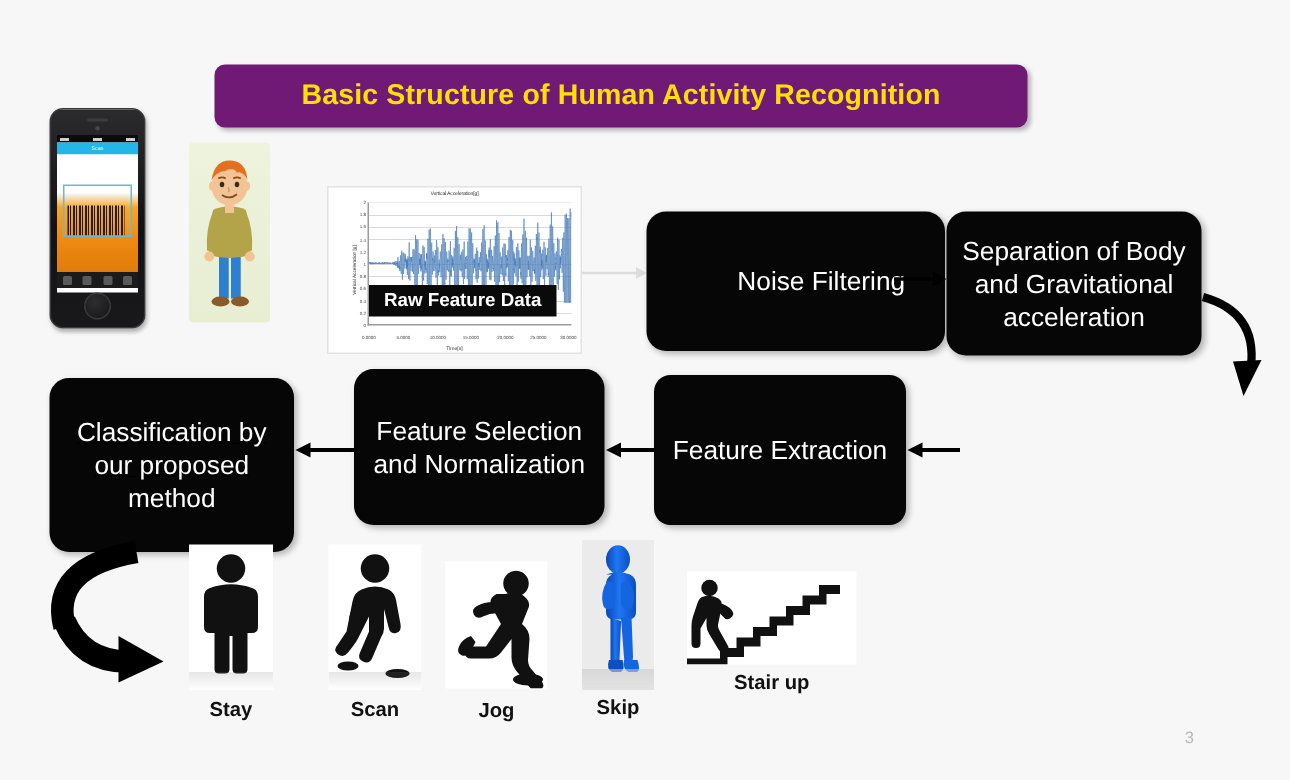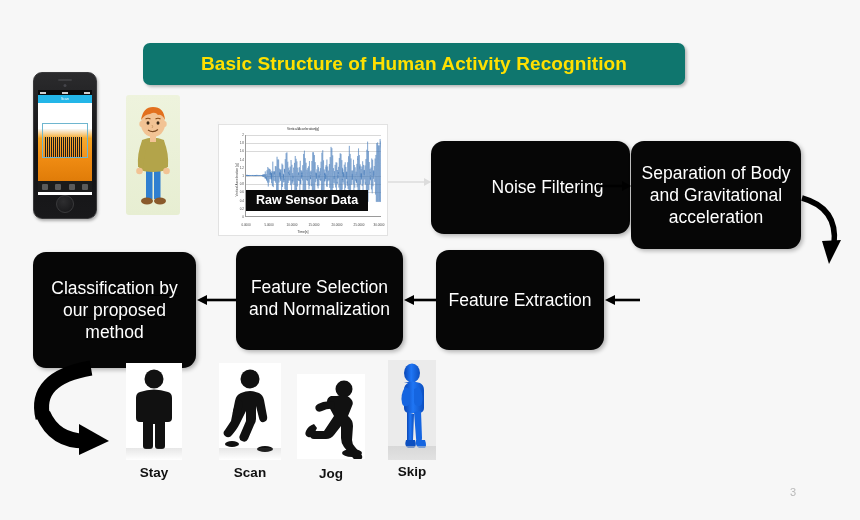--- a/index.html
+++ b/index.html
@@ -14,21 +14,21 @@
     background: #f7f7f7;
     overflow: hidden;
     font-family: "Liberation Sans", sans-serif;
   }
 
   
   #title-banner {
     position: absolute;
     left: 143px; top: 43px;
     width: 542px; height: 42px;
-    background: #0f766e;
+    background: #701a75;
     border-radius: 7px;
     display: flex;
     align-items: center;
     justify-content: center;
     box-shadow: 2px 2px 3px rgba(0,0,0,0.25);
   }
   #title-banner span {
     color: #ffe000;
     font-size: 19px;
     font-weight: bold;
@@ -287,38 +287,38 @@
     <div class="xtick" style="left:118px">20.0000</div>
     <div class="xtick" style="left:140px">25.0000</div>
     <div class="xtick" style="left:160px">30.0000</div>
 
     <div id="chart-plot">
       <svg id="chart-svg" viewBox="0 0 300 160" preserveAspectRatio="none">
         <polyline id="sig" fill="none" stroke="#4a7ebb" stroke-width="0.9" points="0.00,79.77 0.21,80.48 0.43,79.90 0.64,78.83 0.86,79.59 1.07,79.93 1.29,79.11 1.50,79.00 1.71,81.02 1.93,78.81 2.14,80.70 2.36,80.74 2.57,78.82 2.79,81.06 3.00,80.28 3.21,81.13 3.43,81.03 3.64,79.58 3.86,78.98 4.07,79.26 4.29,79.42 4.50,81.05 4.71,79.72 4.93,80.01 5.14,80.71 5.36,79.06 5.57,81.03 5.79,79.27 6.00,80.85 6.21,81.13 6.43,79.48 6.64,79.43 6.86,79.13 7.07,79.24 7.29,79.19 7.50,79.42 7.71,81.11 7.93,80.39 8.14,80.84 8.36,79.62 8.57,80.28 8.79,80.48 9.00,79.30 9.21,80.45 9.43,79.10 9.64,79.86 9.86,80.72 10.07,80.09 10.29,79.82 10.50,80.20 10.71,80.48 10.93,79.18 11.14,79.76 11.36,80.35 11.57,79.48 11.79,79.79 12.00,80.24 12.21,79.82 12.43,80.63 12.64,80.99 12.86,79.78 13.07,79.94 13.29,80.11 13.50,80.49 13.71,80.12 13.93,81.01 14.14,79.35 14.36,80.71 14.57,80.91 14.79,79.16 15.00,79.75 15.21,79.72 15.43,78.96 15.64,80.60 15.86,80.05 16.07,80.26 16.29,79.68 16.50,79.57 16.71,80.64 16.93,80.74 17.14,79.72 17.36,81.20 17.57,80.52 17.79,79.34 18.00,79.36 18.21,80.16 18.43,80.32 18.64,79.98 18.86,80.59 19.07,80.50 19.29,79.18 19.50,80.52 19.71,79.77 19.93,81.06 20.14,79.10 20.36,79.55 20.57,80.12 20.79,80.78 21.00,79.21 21.21,80.51 21.43,80.67 21.64,80.11 21.86,79.34 22.07,80.33 22.29,81.20 22.50,80.19 22.71,80.94 22.93,78.82 23.14,80.53 23.36,79.82 23.57,79.78 23.79,79.04 24.00,79.47 24.21,78.86 24.43,80.58 24.64,80.66 24.86,80.01 25.07,80.25 25.29,79.31 25.50,79.98 25.71,78.93 25.93,79.33 26.14,79.99 26.36,79.00 26.57,80.27 26.79,79.80 27.00,79.07 27.21,80.09 27.43,80.39 27.64,79.41 27.86,79.04 28.07,79.10 28.29,80.77 28.50,80.61 28.71,80.38 28.93,81.08 29.14,80.87 29.36,79.61 29.57,79.24 29.79,80.63 30.00,79.87 30.21,80.51 30.43,80.75 30.64,79.76 30.86,79.66 31.07,79.00 31.29,79.01 31.50,80.61 31.71,79.57 31.93,80.91 32.14,79.97 32.36,80.04 32.57,80.08 32.79,79.89 33.00,80.28 33.21,79.71 33.43,80.13 33.64,80.22 33.86,79.81 34.07,80.01 34.29,79.94 34.50,79.34 34.71,80.23 34.93,79.10 35.14,80.92 35.36,79.63 35.57,79.35 35.79,80.67 36.00,79.65 36.21,79.43 36.43,80.16 36.64,81.90 36.86,78.83 37.07,79.87 37.29,79.66 37.50,78.05 37.71,78.55 37.93,81.56 38.14,78.97 38.36,81.76 38.57,82.62 38.79,81.43 39.00,81.42 39.21,77.40 39.43,77.44 39.64,79.15 39.86,83.33 40.07,82.05 40.29,79.92 40.50,81.37 40.71,81.50 40.93,79.80 41.14,79.53 41.36,77.37 41.57,79.36 41.79,83.46 42.00,82.45 42.21,85.92 42.43,78.44 42.64,80.93 42.86,71.92 43.07,78.19 43.29,79.49 43.50,84.66 43.71,83.25 43.93,86.61 44.14,82.68 44.36,83.95 44.57,79.06 44.79,77.08 45.00,77.19 45.21,78.37 45.43,88.37 45.64,83.75 45.86,90.33 46.07,87.52 46.29,80.00 46.50,72.90 46.71,69.67 46.93,72.92 47.14,75.63 47.36,86.36 47.57,91.47 47.79,93.91 48.00,84.62 48.21,69.20 48.43,63.28 48.64,66.68 48.86,79.08 49.07,82.53 49.29,91.31 49.50,101.81 49.71,94.85 49.93,80.31 50.14,70.43 50.36,65.97 50.57,65.81 50.79,77.39 51.00,84.11 51.21,93.89 51.43,87.55 51.64,84.47 51.86,80.30 52.07,66.97 52.29,68.67 52.50,73.71 52.71,77.58 52.93,80.12 53.14,86.85 53.36,82.80 53.57,74.72 53.79,78.80 54.00,68.17 54.21,76.07 54.43,72.95 54.64,73.89 54.86,74.82 55.07,75.08 55.29,79.29 55.50,87.49 55.71,75.17 55.93,84.29 56.14,75.67 56.36,87.87 56.57,75.88 56.79,95.28 57.00,80.41 57.21,76.18 57.43,83.46 57.64,70.88 57.86,75.81 58.07,73.77 58.29,91.37 58.50,95.19 58.71,100.90 58.93,92.34 59.14,74.60 59.36,62.13 59.57,52.61 59.79,65.56 60.00,69.91 60.21,89.60 60.43,98.09 60.64,102.95 60.86,85.60 61.07,75.09 61.29,75.35 61.50,71.86 61.71,81.88 61.93,86.51 62.14,89.16 62.36,90.34 62.57,83.74 62.79,72.11 63.00,77.95 63.21,77.22 63.43,72.76 63.64,71.91 63.86,73.30 64.07,82.51 64.29,81.02 64.50,91.16 64.71,85.18 64.93,73.34 65.14,61.49 65.36,68.22 65.57,86.94 65.79,94.14 66.00,91.57 66.21,90.54 66.43,82.37 66.64,67.07 66.86,61.91 67.07,65.71 67.29,71.78 67.50,81.24 67.71,97.97 67.93,109.64 68.14,99.37 68.36,86.72 68.57,63.39 68.79,54.88 69.00,43.02 69.21,61.67 69.43,103.32 69.64,118.39 69.86,121.88 70.07,95.80 70.29,64.93 70.50,55.81 70.71,48.46 70.93,62.90 71.14,76.32 71.36,104.27 71.57,110.27 71.79,95.61 72.00,91.12 72.21,64.67 72.43,48.49 72.64,50.41 72.86,67.66 73.07,81.79 73.29,93.85 73.50,90.72 73.71,87.34 73.93,78.76 74.14,66.47 74.36,69.19 74.57,79.66 74.79,82.37 75.00,74.30 75.21,77.87 75.43,73.91 75.64,77.80 75.86,86.14 76.07,75.65 76.29,80.84 76.50,68.39 76.71,78.12 76.93,90.98 77.14,81.50 77.36,88.15 77.57,87.60 77.79,67.86 78.00,73.03 78.21,72.73 78.43,75.57 78.64,83.63 78.86,93.73 79.07,109.25 79.29,92.76 79.50,74.90 79.71,58.12 79.93,56.54 80.14,58.75 80.36,79.42 80.57,100.95 80.79,100.26 81.00,102.77 81.21,92.89 81.43,79.72 81.64,58.74 81.86,65.27 82.07,66.79 82.29,75.37 82.50,80.02 82.71,93.66 82.93,76.56 83.14,85.71 83.36,78.78 83.57,82.08 83.79,78.11 84.00,86.51 84.21,88.87 84.43,86.00 84.64,92.58 84.86,76.31 85.07,74.95 85.29,66.83 85.50,73.83 85.71,67.63 85.93,80.53 86.14,98.02 86.36,107.20 86.57,96.10 86.79,93.39 87.00,65.89 87.21,47.71 87.43,49.84 87.64,64.91 87.86,95.05 88.07,113.75 88.29,122.86 88.50,111.20 88.71,87.32 88.93,59.56 89.14,35.82 89.36,51.17 89.57,71.91 89.79,112.85 90.00,120.54 90.21,130.09 90.43,101.82 90.64,73.22 90.86,34.25 91.07,35.09 91.29,64.87 91.50,84.12 91.71,100.17 91.93,119.69 92.14,110.14 92.36,76.94 92.57,55.82 92.79,54.09 93.00,52.81 93.21,69.50 93.43,81.80 93.64,94.85 93.86,94.79 94.07,91.86 94.29,72.95 94.50,76.30 94.71,71.03 94.93,64.47 95.14,71.66 95.36,87.30 95.57,90.13 95.79,85.39 96.00,79.09 96.21,76.14 96.43,79.60 96.64,72.69 96.86,69.78 97.07,79.54 97.29,81.05 97.50,88.37 97.71,89.83 97.93,87.21 98.14,62.37 98.36,63.44 98.57,66.04 98.79,80.48 99.00,94.19 99.21,99.08 99.43,98.70 99.64,92.46 99.86,70.62 100.07,49.44 100.29,54.65 100.50,54.47 100.71,79.02 100.93,97.85 101.14,111.48 101.36,101.78 101.57,84.33 101.79,73.95 102.00,61.82 102.21,58.90 102.43,77.91 102.64,91.33 102.86,89.52 103.07,95.96 103.29,87.35 103.50,87.57 103.71,84.61 103.93,75.24 104.14,85.06 104.36,85.49 104.57,80.61 104.79,91.90 105.00,85.02 105.21,75.43 105.43,69.11 105.64,64.53 105.86,67.75 106.07,68.06 106.29,78.20 106.50,91.75 106.71,98.38 106.93,93.88 107.14,91.83 107.36,73.01 107.57,60.65 107.79,55.07 108.00,72.75 108.21,84.04 108.43,115.17 108.64,108.67 108.86,94.82 109.07,76.83 109.29,45.02 109.50,41.47 109.71,49.65 109.93,68.36 110.14,103.94 110.36,123.33 110.57,115.65 110.79,92.88 111.00,65.92 111.21,48.52 111.43,47.09 111.64,52.83 111.86,94.19 112.07,107.08 112.29,105.89 112.50,108.56 112.71,73.72 112.93,59.66 113.14,52.11 113.36,62.76 113.57,81.90 113.79,86.46 114.00,97.21 114.21,101.64 114.43,87.15 114.64,83.29 114.86,75.09 115.07,64.66 115.29,67.35 115.50,83.56 115.71,88.98 115.93,87.84 116.14,88.66 116.36,76.31 116.57,77.51 116.79,73.58 117.00,78.09 117.21,76.11 117.43,90.47 117.64,88.79 117.86,90.54 118.07,91.03 118.29,87.97 118.50,64.27 118.71,63.50 118.93,70.47 119.14,78.26 119.36,92.07 119.57,106.75 119.79,109.73 120.00,93.98 120.21,73.97 120.43,54.60 120.64,50.99 120.86,64.54 121.07,82.66 121.29,96.29 121.50,88.33 121.71,97.63 121.93,87.64 122.14,69.24 122.36,70.21 122.57,70.13 122.79,86.64 123.00,86.12 123.21,79.03 123.43,83.94 123.64,75.76 123.86,77.63 124.07,71.04 124.29,78.16 124.50,73.99 124.71,82.09 124.93,79.45 125.14,87.44 125.36,89.70 125.57,77.43 125.79,74.97 126.00,59.62 126.21,60.42 126.43,75.72 126.64,90.66 126.86,109.48 127.07,110.10 127.29,96.86 127.50,78.41 127.71,61.92 127.93,37.45 128.14,43.85 128.36,64.34 128.57,102.35 128.79,121.34 129.00,119.55 129.21,99.39 129.43,77.78 129.64,35.12 129.86,30.97 130.07,49.97 130.29,79.40 130.50,115.57 130.71,132.00 130.93,123.84 131.14,92.40 131.36,61.70 131.57,45.75 131.79,52.01 132.00,71.89 132.21,89.37 132.43,112.92 132.64,112.03 132.86,99.00 133.07,80.70 133.29,64.86 133.50,54.81 133.71,65.82 133.93,81.30 134.14,84.69 134.36,85.85 134.57,86.71 134.79,89.40 135.00,76.30 135.21,75.44 135.43,68.68 135.64,75.57 135.86,74.82 136.07,88.37 136.29,87.51 136.50,90.57 136.71,87.70 136.93,76.35 137.14,68.40 137.36,64.94 137.57,70.43 137.79,87.66 138.00,94.93 138.21,98.18 138.43,89.30 138.64,84.58 138.86,66.80 139.07,61.84 139.29,65.98 139.50,73.13 139.71,99.38 139.93,107.47 140.14,105.05 140.36,89.05 140.57,72.63 140.79,63.27 141.00,51.41 141.21,72.17 141.43,86.72 141.64,100.60 141.86,97.85 142.07,92.74 142.29,77.61 142.50,74.94 142.71,71.89 142.93,81.81 143.14,87.08 143.36,82.66 143.57,87.52 143.79,79.49 144.00,80.36 144.21,80.87 144.43,71.92 144.64,70.27 144.86,75.78 145.07,74.52 145.29,88.77 145.50,101.08 145.71,92.03 145.93,88.40 146.14,68.66 146.36,51.37 146.57,56.87 146.79,71.07 147.00,85.71 147.21,103.79 147.43,113.32 147.64,100.94 147.86,75.91 148.07,59.51 148.29,34.09 148.50,55.54 148.71,66.24 148.93,97.82 149.14,127.37 149.36,120.64 149.57,92.41 149.79,62.96 150.00,34.20 150.21,36.85 150.43,57.47 150.64,86.42 150.86,109.42 151.07,123.43 151.29,106.01 151.50,77.64 151.71,49.53 151.93,40.75 152.14,39.57 152.36,73.22 152.57,84.40 152.79,114.63 153.00,102.96 153.21,89.60 153.43,74.88 153.64,55.26 153.86,53.64 154.07,70.36 154.29,80.72 154.50,84.45 154.71,91.96 154.93,93.22 155.14,75.58 155.36,73.81 155.57,79.36 155.79,80.20 156.00,75.09 156.21,81.19 156.43,85.81 156.64,76.24 156.86,85.76 157.07,87.02 157.29,70.17 157.50,67.75 157.71,78.21 157.93,79.77 158.14,89.91 158.36,88.02 158.57,101.10 158.79,92.54 159.00,81.95 159.21,67.78 159.43,61.09 159.64,59.39 159.86,76.53 160.07,102.04 160.29,105.61 160.50,94.55 160.71,85.22 160.93,63.54 161.14,66.40 161.36,70.25 161.57,80.40 161.79,87.66 162.00,99.97 162.21,84.54 162.43,79.35 162.64,84.61 162.86,79.25 163.07,77.34 163.29,71.99 163.50,72.86 163.71,77.88 163.93,88.69 164.14,84.35 164.36,77.26 164.57,77.19 164.79,77.94 165.00,75.33 165.21,65.53 165.43,76.05 165.64,84.92 165.86,90.63 166.07,86.71 166.29,88.34 166.50,71.03 166.71,52.75 166.93,60.14 167.14,79.22 167.36,84.95 167.57,102.44 167.79,109.14 168.00,98.09 168.21,69.70 168.43,47.42 168.64,35.00 168.86,47.20 169.07,81.56 169.29,114.55 169.50,130.86 169.71,116.93 169.93,87.09 170.14,61.63 170.36,43.37 170.57,30.12 170.79,58.30 171.00,94.18 171.21,110.35 171.43,117.94 171.64,101.56 171.86,84.46 172.07,59.93 172.29,50.06 172.50,60.95 172.71,81.93 172.93,87.11 173.14,99.18 173.36,108.45 173.57,92.96 173.79,83.90 174.00,68.05 174.21,70.73 174.43,79.19 174.64,75.24 174.86,91.83 175.07,80.68 175.29,91.11 175.50,76.99 175.71,80.85 175.93,78.71 176.14,74.01 176.36,77.75 176.57,84.53 176.79,87.31 177.00,82.40 177.21,78.73 177.43,86.57 177.64,62.72 177.86,72.41 178.07,59.42 178.29,75.62 178.50,87.15 178.71,96.69 178.93,101.57 179.14,87.19 179.36,65.01 179.57,60.27 179.79,48.43 180.00,67.17 180.21,79.74 180.43,99.52 180.64,102.39 180.86,99.78 181.07,86.84 181.29,75.98 181.50,63.10 181.71,62.27 181.93,77.14 182.14,91.50 182.36,84.61 182.57,84.22 182.79,83.11 183.00,70.49 183.21,70.42 183.43,73.03 183.64,79.62 183.86,80.52 184.07,87.75 184.29,86.27 184.50,89.92 184.71,78.58 184.93,73.85 185.14,71.66 185.36,57.48 185.57,70.50 185.79,83.68 186.00,99.11 186.21,104.39 186.43,93.59 186.64,71.78 186.86,64.41 187.07,43.60 187.29,56.78 187.50,68.94 187.71,93.85 187.93,110.64 188.14,119.44 188.36,101.23 188.57,73.60 188.79,41.02 189.00,23.48 189.21,52.18 189.43,85.93 189.64,111.71 189.86,132.00 190.07,131.59 190.29,94.39 190.50,53.88 190.71,29.09 190.93,26.15 191.14,68.05 191.36,85.48 191.57,118.12 191.79,122.55 192.00,105.47 192.21,80.63 192.43,58.15 192.64,40.20 192.86,57.08 193.07,74.33 193.29,103.23 193.50,104.78 193.71,96.11 193.93,81.05 194.14,69.78 194.36,65.51 194.57,71.31 194.79,73.08 195.00,76.49 195.21,80.31 195.43,94.56 195.64,81.52 195.86,86.84 196.07,80.91 196.29,82.46 196.50,71.18 196.71,79.33 196.93,80.82 197.14,83.42 197.36,96.03 197.57,93.50 197.79,76.99 198.00,59.13 198.21,65.39 198.43,69.39 198.64,81.57 198.86,91.55 199.07,103.55 199.29,100.79 199.50,89.50 199.71,72.65 199.93,54.93 200.14,53.86 200.36,70.44 200.57,88.89 200.79,101.51 201.00,113.75 201.21,105.05 201.43,87.90 201.64,72.51 201.86,54.61 202.07,71.47 202.29,70.00 202.50,94.85 202.71,93.17 202.93,97.04 203.14,89.97 203.36,83.25 203.57,72.62 203.79,69.34 204.00,78.60 204.21,86.31 204.43,79.43 204.64,84.90 204.86,81.07 205.07,73.08 205.29,77.23 205.50,68.22 205.71,62.91 205.93,67.09 206.14,80.35 206.36,103.76 206.57,99.18 206.79,89.86 207.00,72.36 207.21,55.07 207.43,45.44 207.64,57.71 207.86,67.75 208.07,96.75 208.29,113.46 208.50,107.21 208.71,94.22 208.93,58.83 209.14,47.56 209.36,36.07 209.57,59.97 209.79,85.93 210.00,111.14 210.21,126.65 210.43,108.94 210.64,81.43 210.86,56.88 211.07,37.32 211.29,46.88 211.50,62.29 211.71,93.61 211.93,111.22 212.14,110.16 212.36,101.35 212.57,69.04 212.79,59.14 213.00,49.65 213.21,62.58 213.43,76.30 213.64,92.85 213.86,107.82 214.07,87.03 214.29,89.02 214.50,64.87 214.71,68.31 214.93,76.87 215.14,67.98 215.36,86.52 215.57,93.33 215.79,86.00 216.00,73.37 216.21,81.72 216.43,74.14 216.64,77.39 216.86,81.49 217.07,83.74 217.29,77.34 217.50,93.86 217.71,96.96 217.93,94.39 218.14,71.78 218.36,58.67 218.57,61.74 218.79,74.88 219.00,81.24 219.21,96.00 219.43,110.30 219.64,101.83 219.86,84.33 220.07,71.21 220.29,61.08 220.50,53.94 220.71,63.21 220.93,78.89 221.14,104.26 221.36,100.14 221.57,98.26 221.79,79.18 222.00,63.16 222.21,69.10 222.43,76.85 222.64,87.11 222.86,83.98 223.07,73.80 223.29,72.70 223.50,73.58 223.71,87.10 223.93,73.32 224.14,72.55 224.36,80.11 224.57,84.18 224.79,95.95 225.00,91.73 225.21,100.45 225.43,80.93 225.64,66.37 225.86,59.35 226.07,53.85 226.29,67.42 226.50,93.54 226.71,100.12 226.93,106.56 227.14,97.38 227.36,74.92 227.57,49.79 227.79,45.44 228.00,41.90 228.21,82.25 228.43,102.13 228.64,132.00 228.86,126.31 229.07,94.87 229.29,64.08 229.50,28.12 229.71,21.51 229.93,55.17 230.14,101.07 230.36,131.58 230.57,132.00 230.79,112.88 231.00,83.44 231.21,48.86 231.43,38.32 231.64,37.36 231.86,71.77 232.07,104.71 232.29,124.95 232.50,108.89 232.71,98.32 232.93,71.18 233.14,58.14 233.36,46.38 233.57,54.61 233.79,82.96 234.00,98.40 234.21,97.13 234.43,88.99 234.64,83.50 234.86,79.05 235.07,73.02 235.29,70.23 235.50,74.90 235.71,77.51 235.93,88.79 236.14,76.94 236.36,83.42 236.57,87.76 236.79,74.00 237.00,73.19 237.21,70.23 237.43,81.22 237.64,92.12 237.86,91.98 238.07,97.41 238.29,87.67 238.50,75.61 238.71,63.70 238.93,48.90 239.14,65.76 239.36,84.46 239.57,102.88 239.79,112.91 240.00,100.67 240.21,75.93 240.43,66.96 240.64,59.24 240.86,64.85 241.07,79.50 241.29,88.74 241.50,102.60 241.71,104.09 241.93,91.66 242.14,86.00 242.36,75.53 242.57,63.80 242.79,69.27 243.00,83.80 243.21,88.12 243.43,90.41 243.64,80.59 243.86,80.04 244.07,79.21 244.29,77.52 244.50,78.16 244.71,72.48 244.93,81.26 245.14,93.44 245.36,87.62 245.57,94.47 245.79,81.30 246.00,63.34 246.21,60.19 246.43,57.01 246.64,70.64 246.86,101.94 247.07,103.25 247.29,102.33 247.50,97.55 247.71,72.42 247.93,41.60 248.14,48.72 248.36,47.01 248.57,77.75 248.79,106.53 249.00,131.70 249.21,108.90 249.43,88.96 249.64,51.79 249.86,33.63 250.07,26.50 250.29,53.24 250.50,103.44 250.71,117.24 250.93,120.53 251.14,113.69 251.36,78.77 251.57,57.70 251.79,39.68 252.00,47.65 252.21,69.84 252.43,104.19 252.64,111.60 252.86,107.75 253.07,90.45 253.29,61.98 253.50,66.78 253.71,58.05 253.93,64.02 254.14,74.52 254.36,97.67 254.57,90.72 254.79,90.83 255.00,76.73 255.21,76.15 255.43,67.18 255.64,83.14 255.86,75.71 256.07,88.50 256.29,76.16 256.50,78.98 256.71,86.48 256.93,72.32 257.14,65.93 257.36,62.23 257.57,66.74 257.79,74.10 258.00,95.31 258.21,100.94 258.43,90.88 258.64,81.32 258.86,70.48 259.07,61.70 259.29,51.89 259.50,65.22 259.71,84.70 259.93,104.61 260.14,118.35 260.36,95.33 260.57,77.42 260.79,68.15 261.00,66.25 261.21,59.07 261.43,70.53 261.64,89.34 261.86,93.20 262.07,96.44 262.29,76.92 262.50,69.90 262.71,78.84 262.93,69.00 263.14,76.37 263.36,77.96 263.57,83.98 263.79,87.16 264.00,87.84 264.21,73.00 264.43,67.54 264.64,60.08 264.86,69.83 265.07,77.94 265.29,94.57 265.50,98.10 265.71,93.83 265.93,95.46 266.14,77.14 266.36,51.30 266.57,47.58 266.79,59.96 267.00,77.74 267.21,106.30 267.43,113.19 267.64,114.59 267.86,95.25 268.07,68.45 268.29,44.49 268.50,29.10 268.71,61.14 268.93,83.01 269.14,129.74 269.36,132.00 269.57,125.63 269.79,84.18 270.00,39.67 270.21,13.17 270.43,25.79 270.64,65.65 270.86,108.78 271.07,132.00 271.29,120.18 271.50,98.76 271.71,70.12 271.93,53.89 272.14,31.56 272.36,56.61 272.57,72.55 272.79,98.59 273.00,108.80 273.21,97.25 273.43,85.36 273.64,63.51 273.86,53.42 274.07,65.04 274.29,74.04 274.50,79.57 274.71,97.47 274.93,95.63 275.14,87.92 275.36,77.75 275.57,67.12 275.79,74.57 276.00,73.04 276.21,87.11 276.43,83.43 276.64,89.42 276.86,83.55 277.07,79.61 277.29,80.79 277.50,67.20 277.71,64.43 277.93,66.98 278.14,89.34 278.36,96.88 278.57,101.68 278.79,107.42 279.00,87.12 279.21,58.38 279.43,46.38 279.64,59.43 279.86,70.16 280.07,90.39 280.29,105.95 280.50,115.26 280.71,99.38 280.93,71.00 281.14,68.82 281.36,48.86 281.57,56.77 281.79,76.82 282.00,91.56 282.21,101.15 282.43,88.02 282.64,79.61 282.86,71.75 283.07,69.75 283.29,80.78 283.50,86.52 283.71,71.73 283.93,77.12 284.14,80.52 284.36,79.52 284.57,77.84 284.79,67.24 285.00,61.24 285.21,67.51 285.43,69.61 285.64,80.99 285.86,90.92 286.07,92.62 286.29,88.80 286.50,70.36 286.71,60.92 286.93,46.44 287.14,61.74 287.36,73.25 287.57,101.06 287.79,117.49 288.00,116.16 288.21,97.73 288.43,52.46 288.64,39.53 288.86,39.37 289.07,52.29 289.29,98.52 289.50,132.00 289.71,132.00 289.93,114.04 290.14,80.36 290.36,35.14 290.57,16.04 290.79,28.53 291.00,65.47 291.21,112.81 291.43,132.00 291.64,132.00 291.86,109.78 292.07,56.46 292.29,22.04 292.50,14.68 292.71,40.84 292.93,79.74 293.14,130.82 293.36,132.00 293.57,124.60 293.79,89.53 294.00,43.12 294.21,20.53 294.43,30.45 294.64,49.82 294.86,93.01 295.07,132.00 295.29,132.00 295.50,125.16 295.71,72.74 295.93,24.83 296.14,20.62 296.36,34.44 296.57,81.25 296.79,124.18 297.00,132.00 297.21,132.00 297.43,106.60 297.64,46.66 297.86,20.16 298.07,8.10 298.29,41.65 298.50,94.75 298.71,132.00 298.93,132.00 299.14,127.87 299.36,79.27 299.57,45.21 299.79,12.52 300.00,24.54"></polyline>
       </svg>
     </div>
 
-    <div id="raw-label">Raw Sensor Data</div>
+    <div id="raw-label">Raw Feature Data</div>
   </div>
 
   <svg class="arrow-svg" style="left:386px; top:175px; width:46px; height:14px;">
     <line x1="2" y1="7" x2="38" y2="7" stroke="#dcdcdc" stroke-width="1.6"></line>
     <polygon points="38,3 45,7 38,11" fill="#dcdcdc"></polygon>
   </svg>
 
   <div class="proc-box" id="box-noise" style="left:431px; top:141px; width:165px; height:93px;padding-left:34px;">
     <span>Noise Filtering</span>
   </div>
 
   <svg class="arrow-svg" style="left:596px; top:179px; width:36px; height:14px;">
     <line x1="0" y1="7" x2="27" y2="7" stroke="#000" stroke-width="2.4"></line>
     <polygon points="26,2 35,7 26,12" fill="#000"></polygon>
   </svg>
 
-  <div class="proc-box" id="box-separation" style="left:631px; top:141px; width:170px; height:108px;">
+  <div class="proc-box" id="box-separation" style="left:631px; top:141px; width:170px; height:96px;">
     <span>Separation of Body and Gravitational acceleration</span>
   </div>
 
   <svg class="arrow-svg" style="left:796px; top:186px; width:64px; height:92px;">
     <path d="M6 12 Q42 22 38 58" stroke="#000" stroke-width="5.5" fill="none" stroke-linecap="butt"></path>
     <polygon points="45,54 33,78 26,55" fill="#000"></polygon>
   </svg>
 
   <div class="proc-box" id="box-classification" style="left:33px; top:252px; width:163px; height:116px;text-decoration:underline;">
     <span>Classification by our proposed method</span>
@@ -331,21 +331,21 @@
 
   <div class="proc-box" id="box-feature-selection" style="left:236px; top:246px; width:167px; height:104px;">
     <span>Feature Selection and Normalization</span>
   </div>
 
   <svg class="arrow-svg" style="left:403px; top:293px; width:37px; height:14px;">
     <line x1="9" y1="7" x2="37" y2="7" stroke="#000" stroke-width="2.6"></line>
     <polygon points="11,2 1,7 11,12" fill="#000"></polygon>
   </svg>
 
-  <div class="proc-box" id="box-feature-extraction" style="left:436px; top:250px; width:168px; height:100px;">
+  <div class="proc-box" id="box-feature-extraction" style="left:436px; top:250px; width:168px; height:100px;border-radius:11px;">
     <span>Feature Extraction</span>
   </div>
 
   <svg class="arrow-svg" style="left:604px; top:293px; width:36px; height:14px;">
     <line x1="9" y1="7" x2="36" y2="7" stroke="#000" stroke-width="2.6"></line>
     <polygon points="11,2 1,7 11,12" fill="#000"></polygon>
   </svg>
 
 
   <svg class="arrow-svg" style="left:25px; top:356px; width:86px; height:96px;">
@@ -409,17 +409,28 @@
         <path d="M19 52 l0 28 q0 4 3 4 q3 0 3 -4 l1 -26 z" fill="url(#bluegrad)"></path>
         <path d="M26 52 l2 26 q0 4 3 4 q3 0 3 -4 l-1 -27 z" fill="#1565e0"></path>
         <path d="M18 80 q-2 6 2 8 l6 0 q3 -2 1 -8 z" fill="#0c4fc0"></path>
         <path d="M28 80 q-1 6 3 8 l6 0 q2 -2 0 -8 z" fill="#1565e0"></path>
       </svg>
       <div style="position:absolute;left:0;bottom:0;width:100%;height:14px;background:linear-gradient(180deg,rgba(200,200,200,0.55),rgba(225,225,225,0.9));"></div>
     </div>
     <div class="act-label" style="top:104px;">Skip</div>
   </div>
 
+  <div class="activity" style="left:458px; top:381px;">
+    <div class="act-img" style="width:113px;height:62px;">
+      <svg width="113" height="62" viewBox="0 0 113 62">
+        <path d="M0 58 h22 v-7 h11 v-7 h11 v-7 h11 v-7 h11 v-7 h11 v-7 h11 v-7 h14 v6 h-9 v7 h-11 v7 h-11 v7 h-11 v7 h-11 v7 h-11 v7 h-11 v7 H0 z" fill="#111"></path>
+        <circle cx="15" cy="11" r="5.5" fill="#111"></circle>
+        <path d="M10 17 q6 -2 11 1 q3 2 2 6 l-2 10 q-1 3 1 6 l5 9 q2 3 -1 5 q-3 1 -5 -2 l-6 -10 q-2 -3 -2 -6 l0 -5 l-4 7 l0 10 q0 3 -3 3 q-3 0 -3 -3 l0 -12 q0 -3 1 -6 l3 -9 q1 -3 3 -4 z" fill="#111"></path>
+        <path d="M21 21 q6 1 9 5 q2 3 -1 5 q-3 2 -5 -1 l-4 -4 z" fill="#111"></path>
+      </svg>
+    </div>
+    <div class="act-label" style="top:66px;">Stair up</div>
+  </div>
 
 
   <div id="page-num">3</div>
 
 </div>
 
 </body></html>

